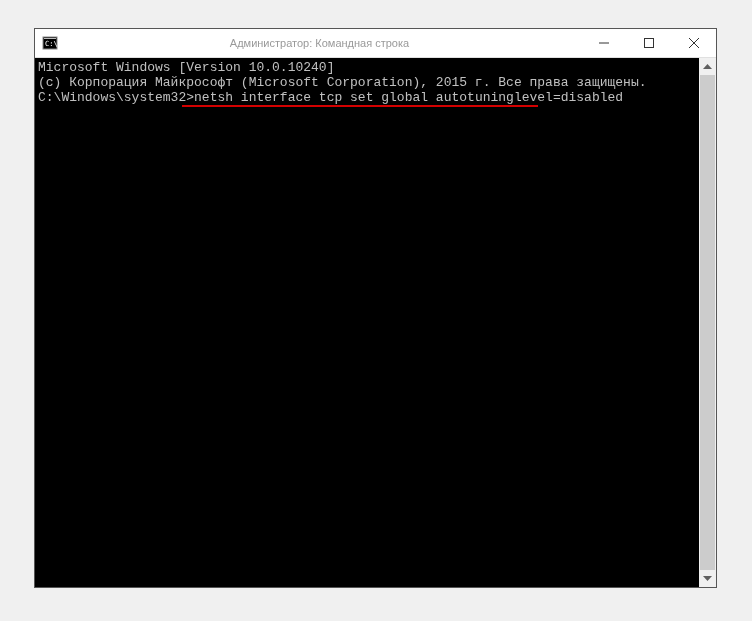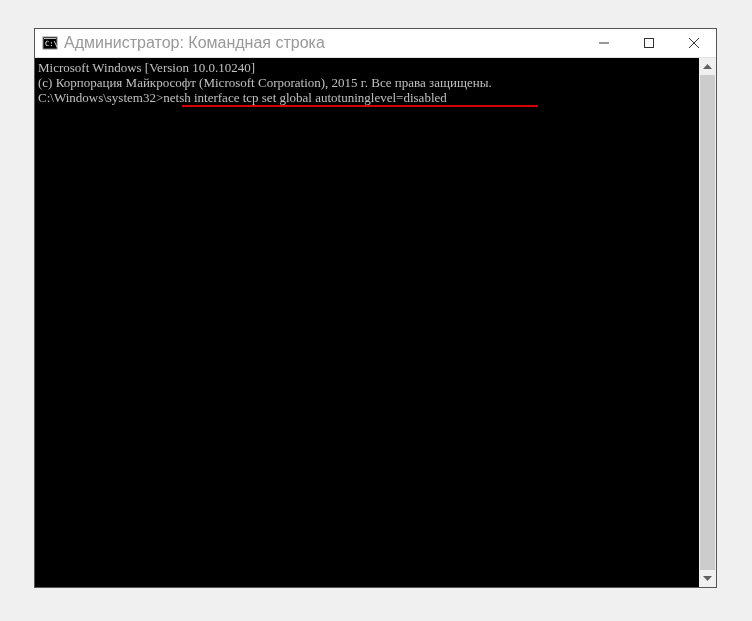--- a/index.html
+++ b/index.html
@@ -38,26 +38,27 @@
       width: 16px;
       height: 16px;
       display: flex;
       align-items: center;
       justify-content: center;
     }
     .titlebar-icon svg {
       display: block;
     }
     .titlebar-title {
-      margin-left: 6px;
-      font-size: 16px;
+      margin-left: 0;
+      font-size: 11px;
       color: #999;
       flex: 1;
       white-space: nowrap;
       overflow: hidden;
+      text-align: center;
     }
     .titlebar-controls {
       display: flex;
       height: 100%;
     }
     .titlebar-btn {
       width: 45px;
       height: 100%;
       display: flex;
       align-items: center;
@@ -70,21 +71,21 @@
     .terminal-area {
       flex: 1;
       display: flex;
       background: #000;
       overflow: hidden;
     }
     .terminal-content {
       flex: 1;
       background: #000;
       color: #c0c0c0;
-      font-family: Liberation Serif, serif;
+      font-family: Liberation Mono, monospace;
       font-size: 13px;
       line-height: 15px;
       padding: 2px 3px;
       white-space: pre;
       overflow: hidden;
     }
     .term-line {
       display: block;
     }
     .prompt-line {

